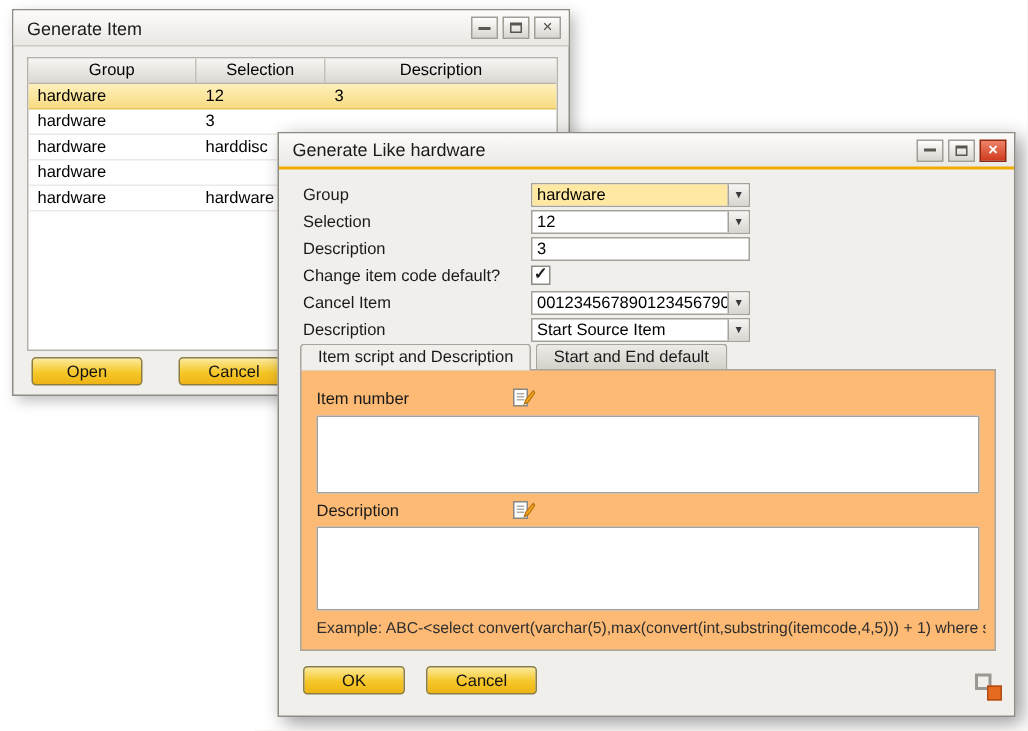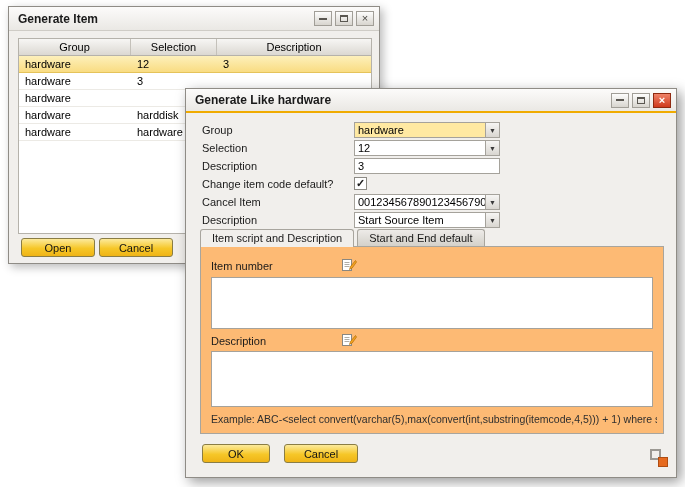--- a/index.html
+++ b/index.html
@@ -3,41 +3,41 @@
 <meta charset="utf-8">
 <style>
   *{box-sizing:border-box;margin:0;padding:0}
   html,body{width:685px;height:487px}
   body{position:relative;background:#ffffff;font-family:"Liberation Sans",sans-serif;overflow:hidden}
 
   .window{position:absolute;background:#f1efec;border:1px solid #8f8c86}
 
   .titlebar{position:absolute;left:0;right:0;top:0;height:24px;display:flex;align-items:center;
     padding:0 5px 0 9px;background:linear-gradient(#fcfbfa,#eae8e4);cursor:default}
-  .titlebar .title{font-size:12px;font-weight:bold;color:#1a1a1a;flex:1;white-space:nowrap}
+  .titlebar .title{font-size:12px;font-weight:normal;color:#1a1a1a;flex:1;white-space:nowrap}
   .titlebar.active{border-bottom:2px solid #f0ab00}
   .titlebar.inactive{border-bottom:1px solid #cfccc6}
   .win-controls{display:flex;gap:3px}
   .win-btn{width:18px;height:15px;border:1px solid #a19e97;background:linear-gradient(#fdfdfc,#d8d5cf);
     display:flex;align-items:center;justify-content:center;font-size:11px;line-height:1;color:#4a4843;cursor:pointer}
   .win-btn .bar{width:8px;height:2px;background:#5a5751}
   .win-btn .box{width:8px;height:7px;border:1px solid #5a5751;border-top-width:2px}
   .win-btn.red{background:linear-gradient(#ef8268,#cf3a1d);border-color:#8e2910;color:#fff;font-weight:bold}
 
   
   #backWin{left:8px;top:6px;width:372px;height:258px;box-shadow:3px 3px 9px rgba(0,0,0,.28)}
   #backWin .grid{position:absolute;left:9px;top:31px;width:354px;height:196px;background:#fff;border:1px solid #b5b2ab;overflow:hidden}
   .grid-header{display:flex;height:17px;background:linear-gradient(#f7f6f4,#dbd8d2);border-bottom:1px solid #b5b2ab}
   .grid-header .cell{display:flex;align-items:center;justify-content:center;font-size:11px;height:100%;border-right:1px solid #c4c1ba;cursor:pointer}
   .grid-header .cell:last-child{border-right:none}
   .cell.c1{width:112px}.cell.c2{width:86px}.cell.c3{flex:1}
   .grid-row{display:flex;height:17px;border-bottom:1px solid #eceae5;font-size:11px;cursor:pointer}
   .grid-row .cell{display:flex;align-items:center;padding-left:6px;justify-content:flex-start;border-right:none}
   .grid-row.selected{background:linear-gradient(#fdf0bb,#f9dc82);border-bottom-color:#e5c35a}
-  #backWin .btn-row{position:absolute;left:12px;bottom:6px;display:flex;gap:4px}
+  #backWin .btn-row{position:absolute;left:12px;bottom:6px;display:flex;gap:24px}
 
   .gold-btn{min-width:74px;height:19px;font-family:inherit;font-size:11px;color:#141414;
     background:linear-gradient(#fcea9c,#f6c728 55%,#efb416);border:1px solid #8a7d45;border-radius:3px;padding:0 12px;cursor:pointer}
 
   
   #frontWin{left:185px;top:88px;width:492px;height:390px;box-shadow:4px 4px 12px rgba(0,0,0,.4)}
   .frow{position:absolute;left:0;width:100%;height:16px}
   .flabel{position:absolute;left:16px;top:2px;font-size:11px;color:#1a1a1a;white-space:nowrap}
   .combo{position:absolute;left:168px;top:0;width:146px;height:16px;border:1px solid #a5a29b;background:#fff;display:flex;cursor:pointer}
   .combo-text{flex:1;font-size:11px;line-height:14px;padding:0 3px;overflow:hidden;white-space:nowrap}
@@ -100,25 +100,25 @@
         <span class="cell c1">hardware</span>
         <span class="cell c2">12</span>
         <span class="cell c3">3</span>
       </div>
       <div class="grid-row">
         <span class="cell c1">hardware</span>
         <span class="cell c3">3</span>
       </div>
       <div class="grid-row">
         <span class="cell c1">hardware</span>
+        <span class="cell c2">harddisc</span>
         <span class="cell c3"></span>
       </div>
       <div class="grid-row">
         <span class="cell c1">hardware</span>
-        <span class="cell c2">harddisk</span>
         <span class="cell c3"></span>
       </div>
       <div class="grid-row">
         <span class="cell c1">hardware</span>
         <span class="cell c2">hardware</span>
         <span class="cell c3"></span>
       </div>
     </div>
   </div>
 

